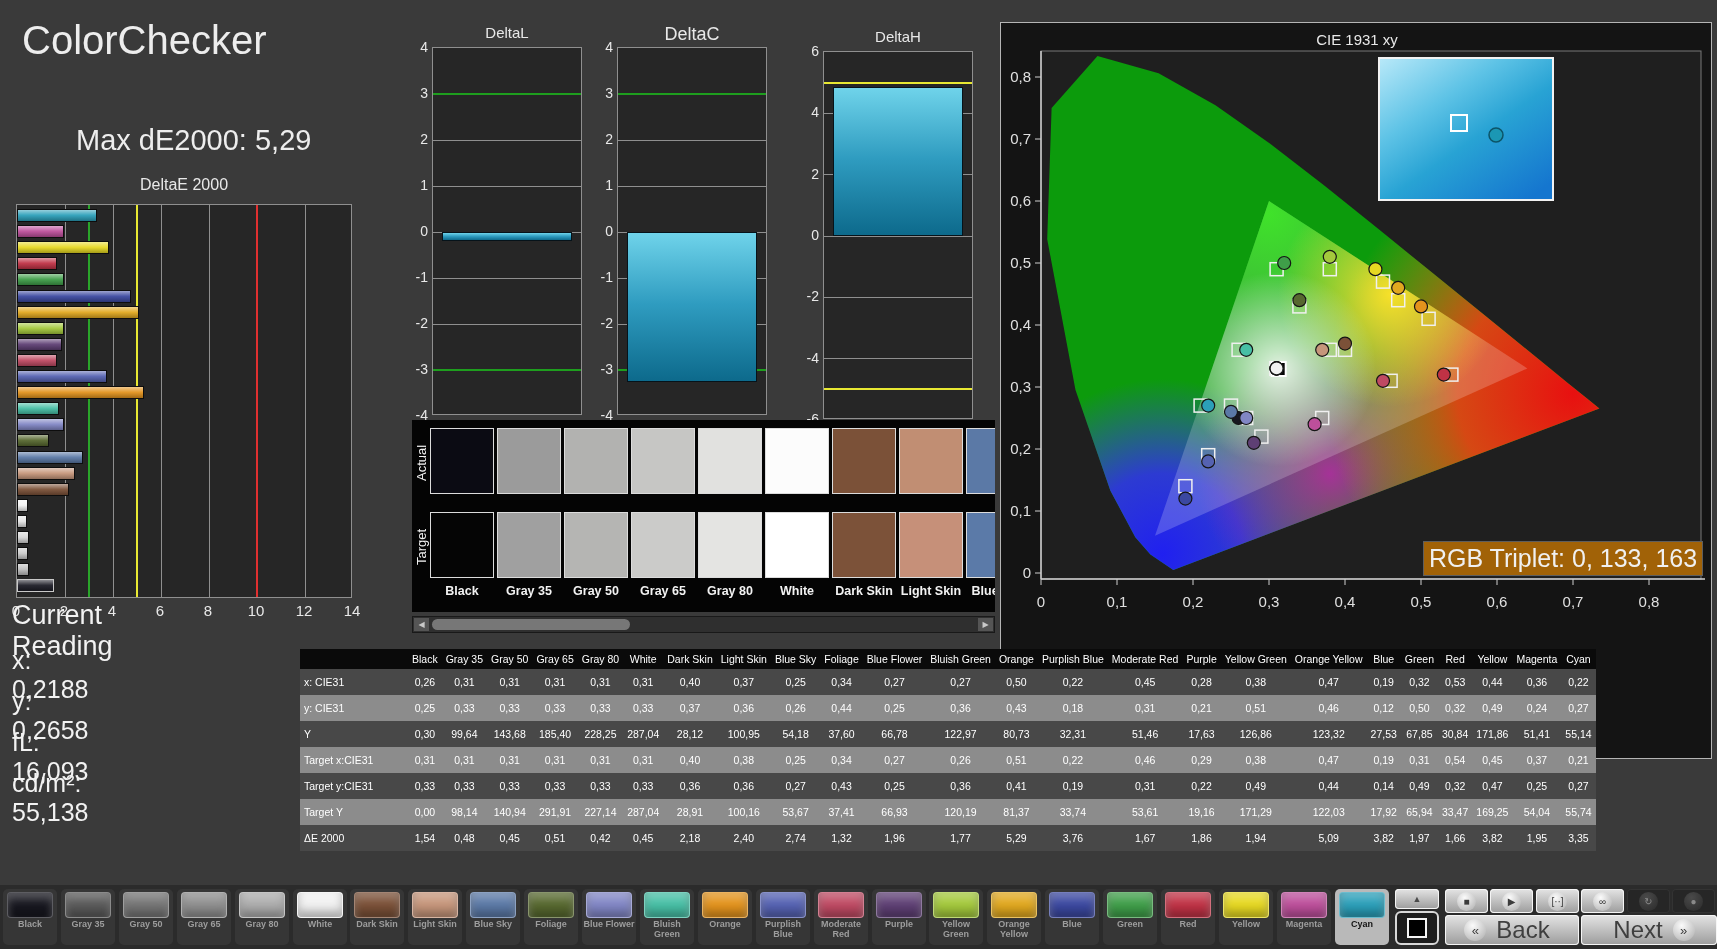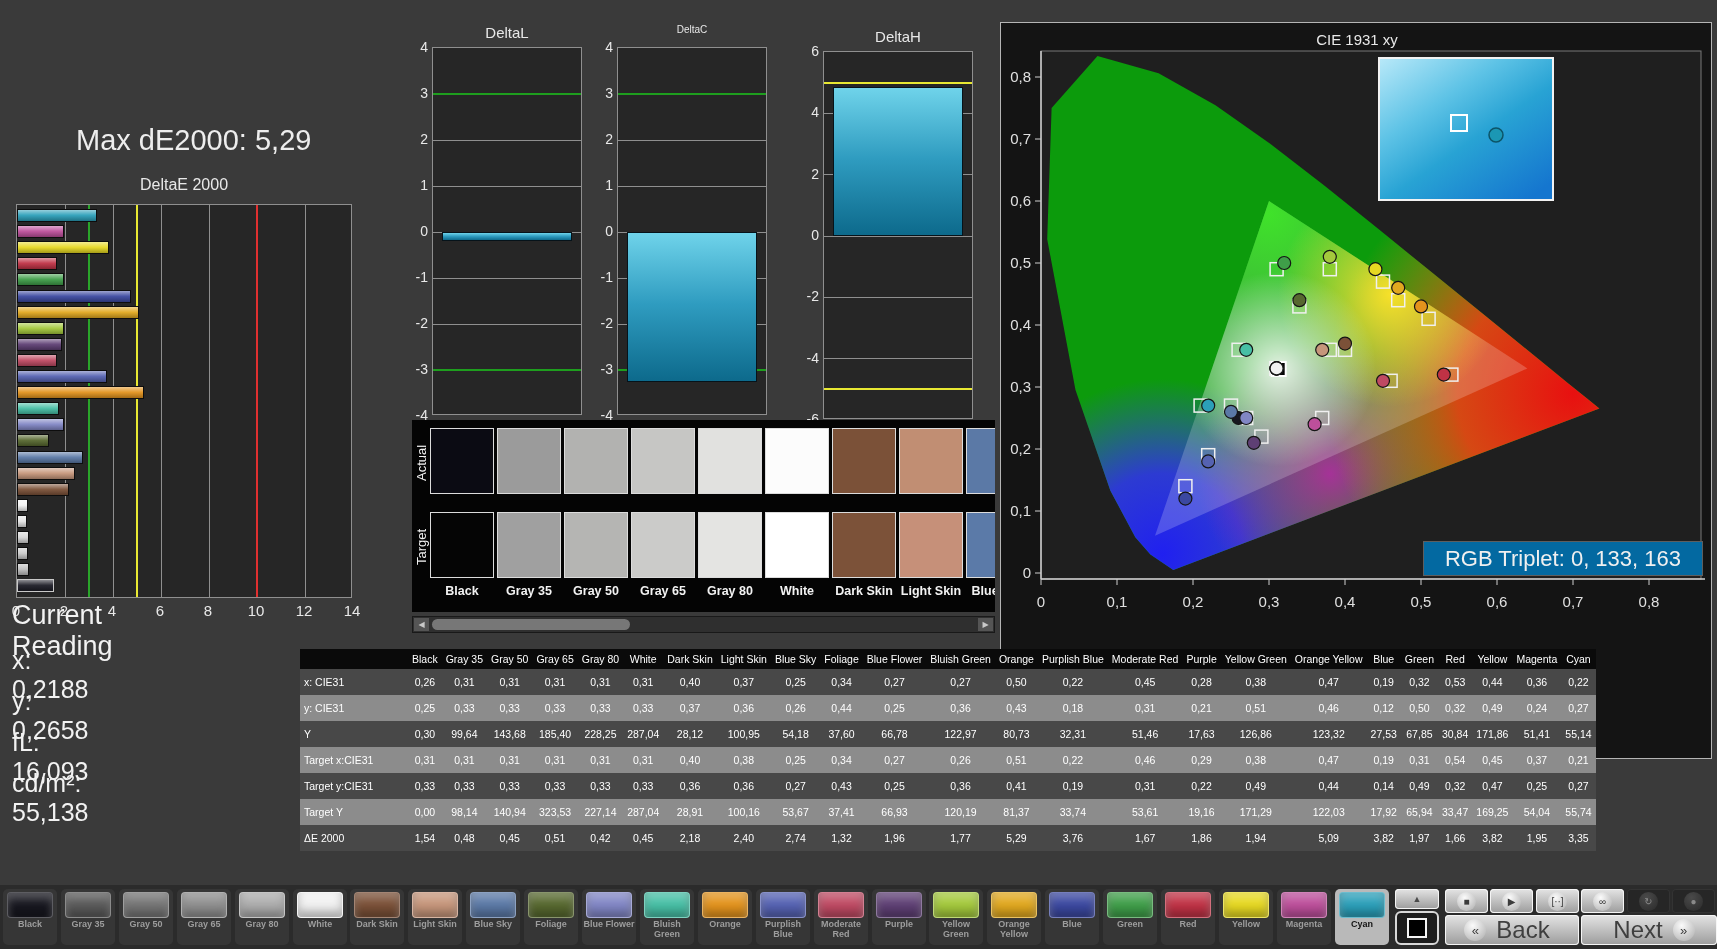--- a/index.html
+++ b/index.html
@@ -21,22 +21,22 @@
   #sw-panel{position:absolute;background:#040404;overflow:hidden;}
   .rot{writing-mode:vertical-rl;transform:rotate(180deg);font-size:13px;color:#f2f2f2;
        position:absolute;text-align:center;}
   .sw{position:absolute;border:1px solid #dcdcdc;box-sizing:border-box;}
   .sw-label{position:absolute;font-size:12.5px;font-weight:bold;color:#f2f2f2;text-align:center;}
   .sbar{position:absolute;background:#2f2f2f;border:1px solid #191919;box-sizing:border-box;}
   .sarrow{position:absolute;top:1px;width:15px;height:13px;background:#555;color:#c9c9c9;
      font-size:8px;display:flex;align-items:center;justify-content:center;cursor:pointer;}
   .sthumb{position:absolute;top:2px;height:11px;background:#777;border-radius:6px;}
   #cie-panel{position:absolute;background:#141414;border:1px solid #b5b5b5;box-sizing:border-box;}
-  .rgbbox{position:absolute;background:#0369a1;border:1px solid #5e5e5e;color:#f0f0f0;
-     font-size:22px;display:flex;align-items:center;justify-content:center;}
+  .rgbbox{position:absolute;background:#a16207;border:1px solid #5e5e5e;color:#f0f0f0;
+     font-size:25px;display:flex;align-items:center;justify-content:center;}
   .cur{color:#f2f2f2;}
   .cur .t{font-size:27px;} .cur .v{font-size:25px;}
   #results{position:absolute;}
   #results table{border-collapse:collapse;font-size:10.5px;white-space:nowrap;color:#fff;}
   #results th{background:#0a0a0a;font-weight:normal;padding:4px 4px;text-align:center;}
   #results td{padding:0 4px;text-align:center;height:26px;}
   #results tr.dark td{background:#484848;} #results tr.light td{background:#8c8c8c;}
   #results td.rl{text-align:left;min-width:100px;}
   #toolbar{position:absolute;left:0;top:885px;width:1717px;height:64px;background:#2b2b2b;}
   .tile{position:absolute;top:4px;width:54px;height:56px;border-radius:5px;background:#363636;cursor:pointer;}
@@ -54,20 +54,21 @@
   .navtxt{font-size:24px;color:#3f3f3f;margin:0 10px;}
   .psq-outer{position:absolute;border-radius:6px;background:#1d1d1d;border:2px solid #d8d8d8;
      display:flex;align-items:center;justify-content:center;box-sizing:border-box;cursor:pointer;}
   .psq-inner{width:16px;height:16px;background:#000;border:2px solid #f4f4f4;}
 </style>
 </head>
 <body>
 
 <div id="stage">
 
+  <div class="abs app-title" style="left:22px;top:18px">ColorChecker</div>
   <div class="abs stat" style="left:76px;top:124px">Max dE2000: 5,29</div>
 
   <div class="abs chart-title" style="left:16px;top:176px;width:336px">DeltaE 2000</div>
   <div id="de-plot" class="plot" style="left:16px;top:204px;width:336px;height:394px">
       <div class="gline" style="left: 48px; top: 0px; width: 1px; height: 392px;"></div>
       <div class="gline" style="left: 96px; top: 0px; width: 1px; height: 392px;"></div>
       <div class="gline" style="left: 144px; top: 0px; width: 1px; height: 392px;"></div>
       <div class="gline" style="left: 192px; top: 0px; width: 1px; height: 392px;"></div>
       <div class="gline" style="left: 240px; top: 0px; width: 1px; height: 392px;"></div>
       <div class="gline" style="left: 288px; top: 0px; width: 1px; height: 392px;"></div>
@@ -127,21 +128,21 @@
         <div class="tickr abs" style="left: 0px; top: 61px; width: 24px;">3</div>
         <div class="tickr abs" style="left: 0px; top: 107px; width: 24px;">2</div>
         <div class="tickr abs" style="left: 0px; top: 153px; width: 24px;">1</div>
         <div class="tickr abs" style="left: 0px; top: 199px; width: 24px;">0</div>
         <div class="tickr abs" style="left: 0px; top: 245px; width: 24px;">-1</div>
         <div class="tickr abs" style="left: 0px; top: 291px; width: 24px;">-2</div>
         <div class="tickr abs" style="left: 0px; top: 337px; width: 24px;">-3</div>
         <div class="tickr abs" style="left: 0px; top: 383px; width: 24px;">-4</div>
       </div>
       <div class="abs" style="left: 589px; top: 24px; width: 180px; height: 400px;">
-        <div class="chart-title abs" style="left: 28px; top: 0px; width: 150px; font-size: 10px;">DeltaC</div>
+        <div class="chart-title abs" style="left: 28px; top: 0px; width: 150px; font-size: 18px;">DeltaC</div>
         <div class="plot" style="left: 28px; top: 23px; width: 150px; height: 368px;">
           <div class="gline" style="left: 0px; top: 45px; width: 148px; height: 2px; background: rgb(30, 158, 30);"></div>
           <div class="gline" style="left: 0px; top: 91.5px; width: 148px; height: 1px; background: rgb(143, 143, 143);"></div>
           <div class="gline" style="left: 0px; top: 137.5px; width: 148px; height: 1px; background: rgb(143, 143, 143);"></div>
           <div class="gline" style="left: 0px; top: 183.5px; width: 148px; height: 1px; background: rgb(143, 143, 143);"></div>
           <div class="gline" style="left: 0px; top: 229.5px; width: 148px; height: 1px; background: rgb(143, 143, 143);"></div>
           <div class="gline" style="left: 0px; top: 275.5px; width: 148px; height: 1px; background: rgb(143, 143, 143);"></div>
           <div class="gline" style="left: 0px; top: 321px; width: 148px; height: 2px; background: rgb(30, 158, 30);"></div>
           <div class="minibar" style="top: 184px; height: 149.5px;"></div>
         </div>
@@ -539,21 +540,21 @@
             <td>0,32</td>
             <td>0,47</td>
             <td>0,25</td>
             <td>0,27</td>
           </tr>
           <tr class="light">
             <td class="rl">Target Y</td>
             <td>0,00</td>
             <td>98,14</td>
             <td>140,94</td>
-            <td>323,53</td>
+            <td>291,91</td>
             <td>227,14</td>
             <td>287,04</td>
             <td>28,91</td>
             <td>100,16</td>
             <td>53,67</td>
             <td>37,41</td>
             <td>66,93</td>
             <td>120,19</td>
             <td>81,37</td>
             <td>33,74</td>

